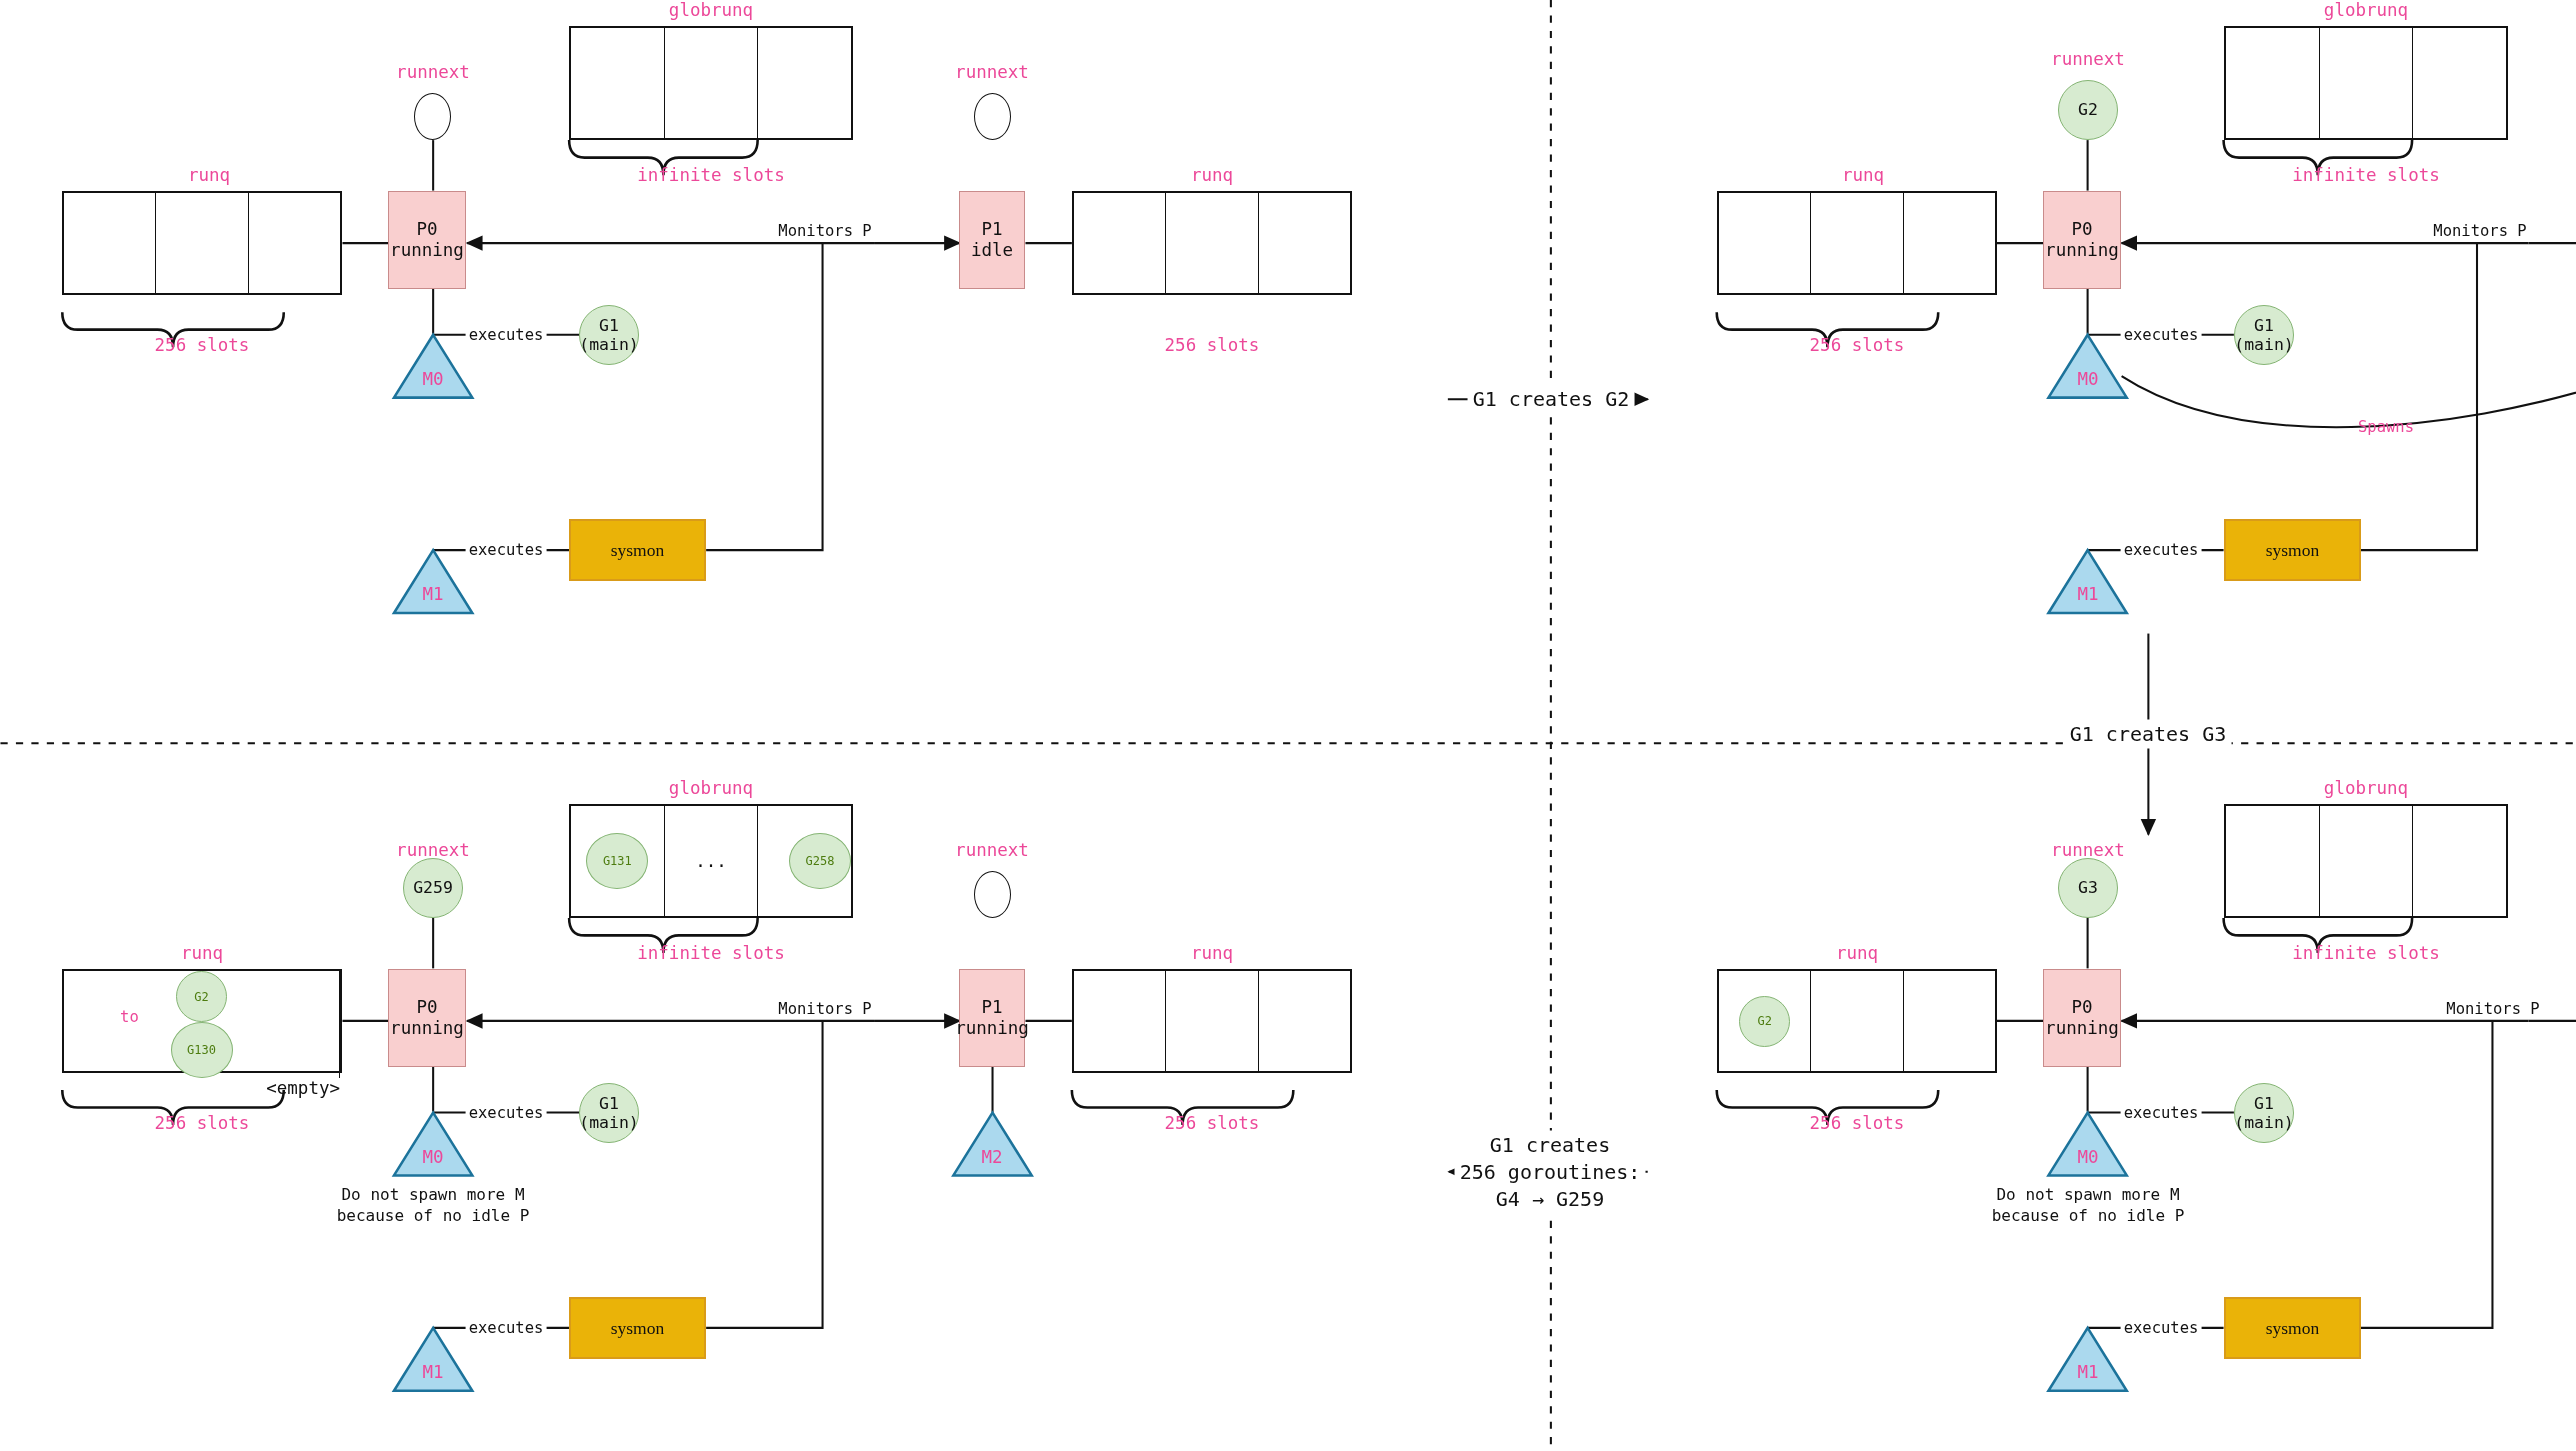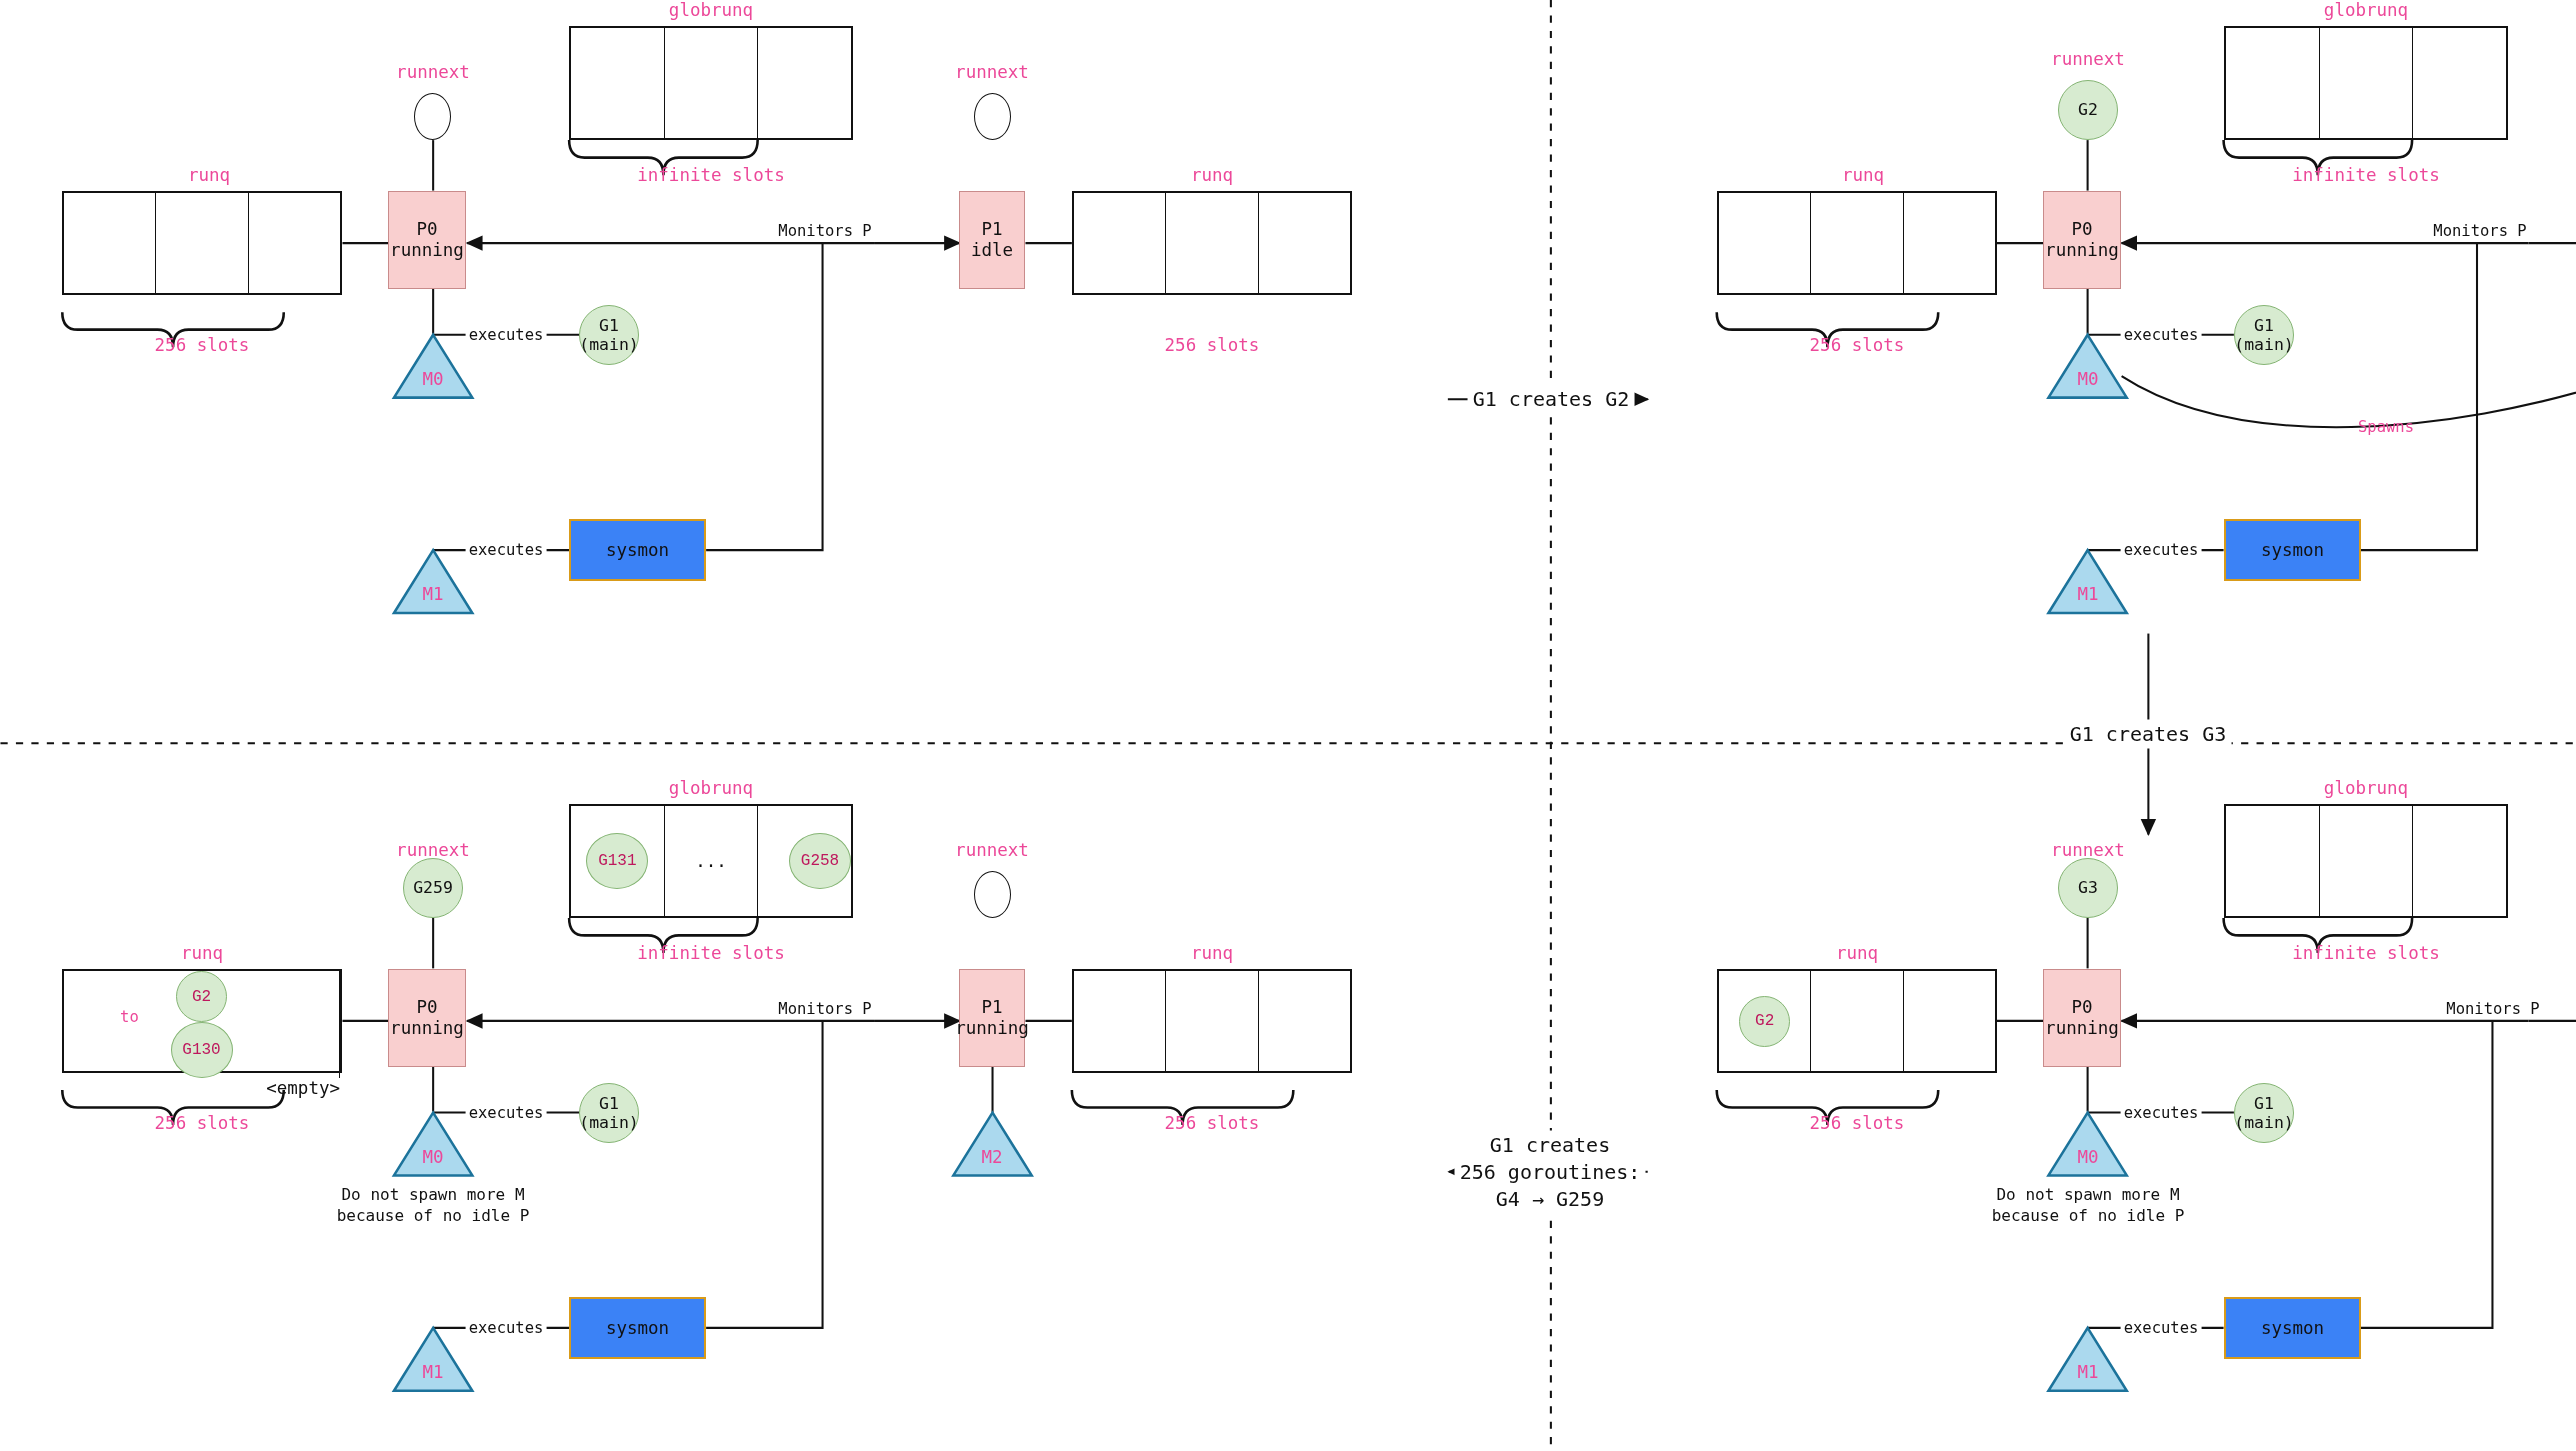--- a/index.html
+++ b/index.html
@@ -2,39 +2,39 @@
 <html style="font-size:8.2px"><head>
 <meta charset="utf-8">
 <style>
   html,body{margin:0;padding:0;background:#ffffff;}
   body{font-family:"DejaVu Sans Mono","Liberation Mono",monospace;}
   #stage{position:relative;width:3110px;height:1451px;background:#fff;overflow:hidden;}
   svg.layer{position:absolute;left:0;top:0;width:3110px;height:1451px;pointer-events:none;}
   .node{position:absolute;box-sizing:border-box;display:flex;align-items:center;justify-content:center;
         text-align:center;line-height:1.18;white-space:pre;color:#111;}
   .pbox{background:#f9cfcf;border:1.5px solid #c98b8b;font-size:17.5px;}
-  .sysmonbox{background:#3b82f6;border:2.1px solid #d99b19;font-size:17.5px;}
+  .sysmonbox{background:#eab308;border:2.1px solid #d99b19;font-size:17.5px;font-family:Liberation Serif, serif;}
   .gcircle{background:#d7ebd0;border:1.5px solid #84b473;border-radius:50%;font-size:16.5px;}
   .runnext-empty{background:#ffffff;border:1.5px solid #111;border-radius:50%;}
   .mtri{font-size:16.5px;color:#111;}
   .qbox{border:2.1px solid #111;background:#fff;box-sizing:border-box;display:flex;}
   .qcell{flex:1;border-right:1.5px solid #111;display:flex;align-items:center;justify-content:center;
          font-size:17.5px;color:#111;position:relative;}
   .qcell:last-child{border-right:none;justify-content:flex-end;}
   .lbl{position:absolute;font-size:17.5px;color:#ec4899;white-space:pre;text-align:center;line-height:1.25;}
   .lbl-sm{font-size:15.5px;}
   .lbl-ctr{transform:translateX(-50%);}
   .note{position:absolute;font-size:16px;color:#111;text-align:center;line-height:1.3;
         transform:translateX(-50%);white-space:pre;}
   .edge-lbl{position:absolute;font-size:15.5px;color:#111;background:#fff;padding:0 3.1px;
             transform:translate(-50%,-50%);white-space:pre;text-align:center;line-height:1.3;}
   .edge-lbl-blk{position:absolute;font-size:20px;color:#111;background:#fff;padding:1px 5.2px;
             transform:translate(-50%,-50%);white-space:pre;text-align:center;line-height:1.35;}
   .gq{width:49px;height:49px;display:flex;align-items:center;justify-content:center;
-      background:#d7ebd0;border:1.5px solid #84b473;border-radius:50%;font-size:16px;color:#be185d;font-family:Liberation Mono, monospace;}
+      background:#d7ebd0;border:1.5px solid #84b473;border-radius:50%;font-size:12px;color:#4d7c0f;}
   .gq.wide{width:60px;height:54px;border-radius:50%;}
 </style>
 </head>
 <body>
 
 <div id="stage">
 
   <svg class="layer" viewBox="0 0 6036 2817" width="3110" height="1451">
     <defs>
       <marker id="arr" viewBox="0 0 12 12" refX="10" refY="6" markerWidth="9" markerHeight="9" orient="auto-start-reverse">

